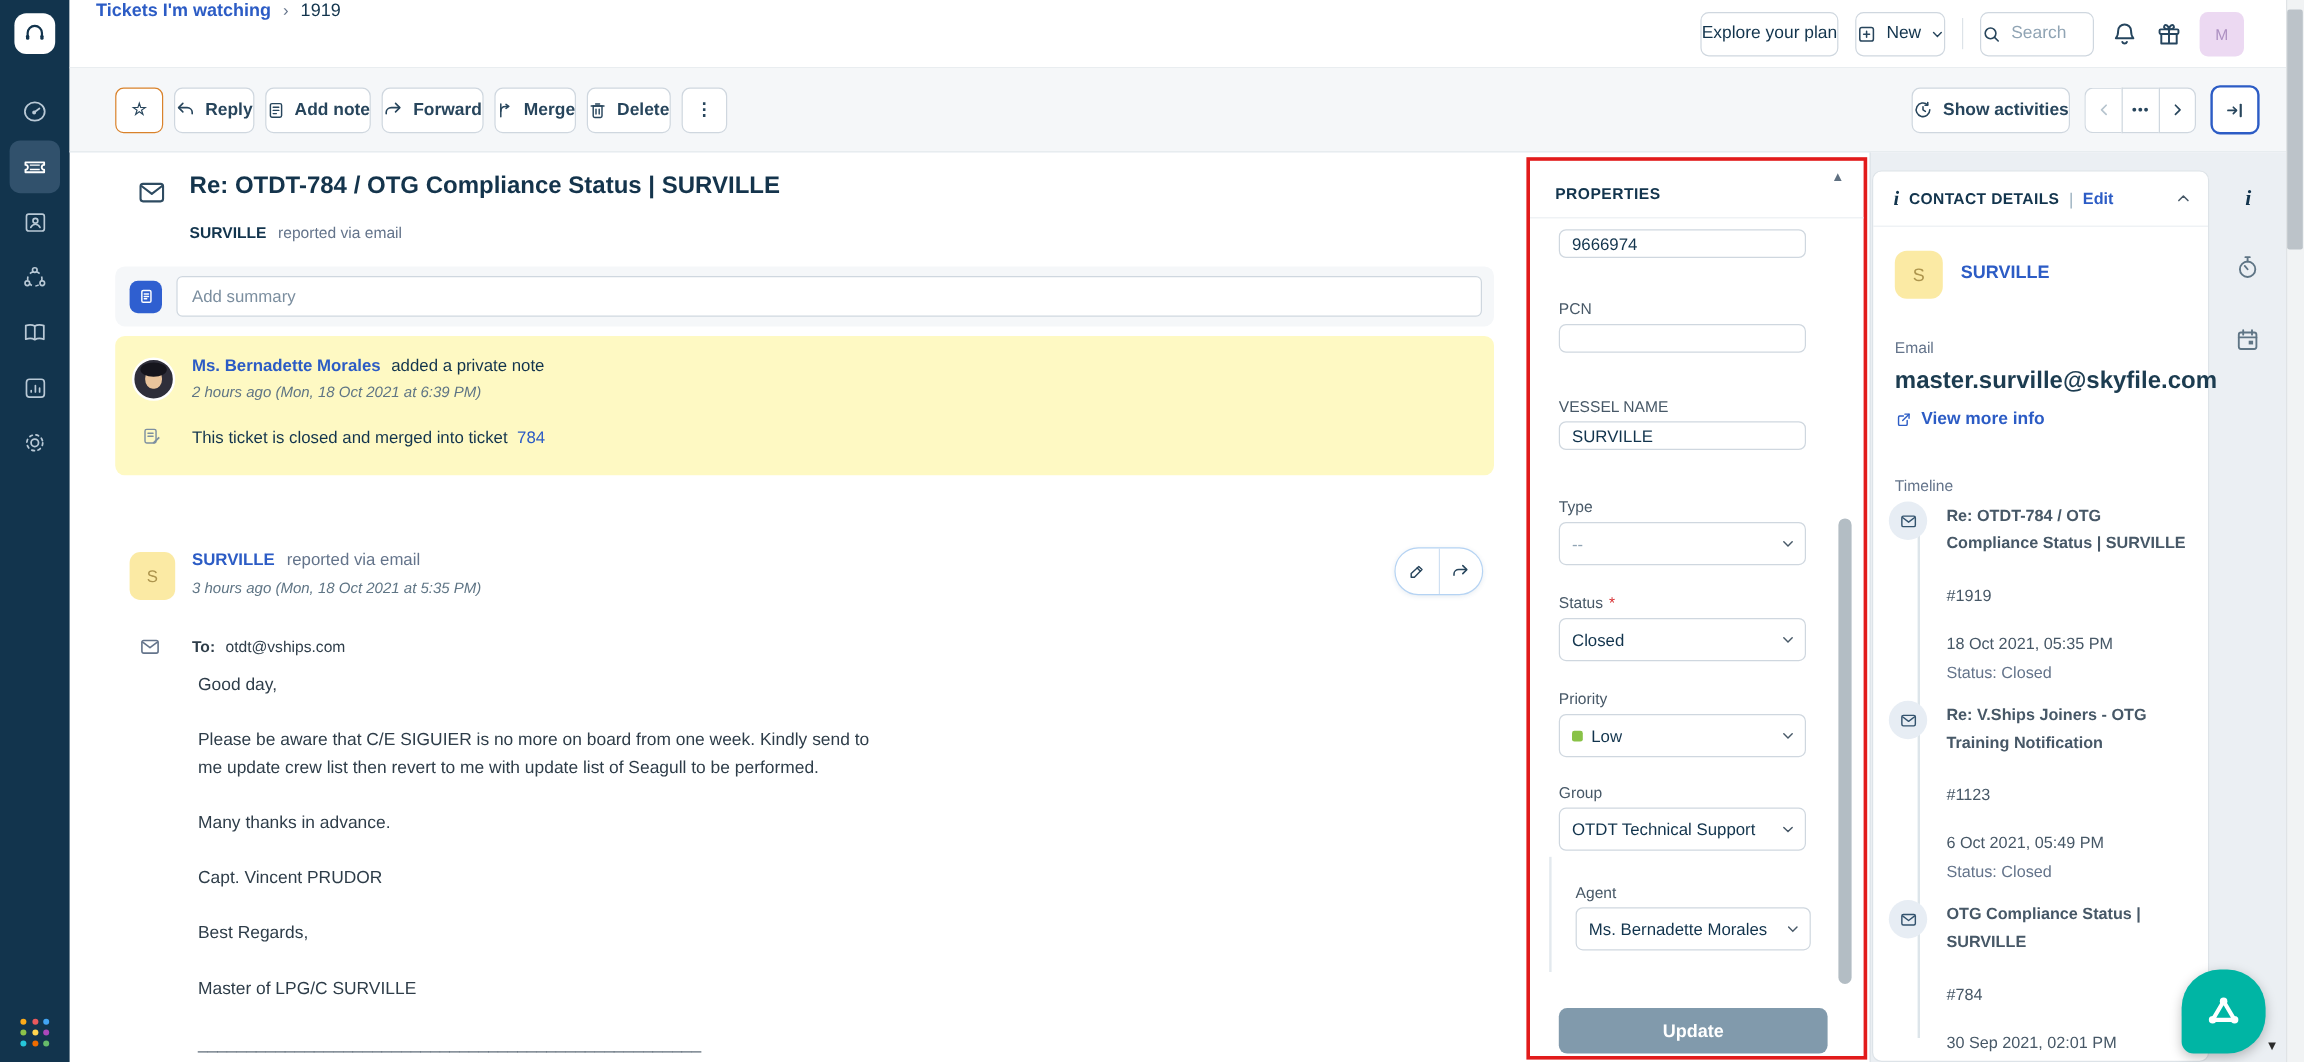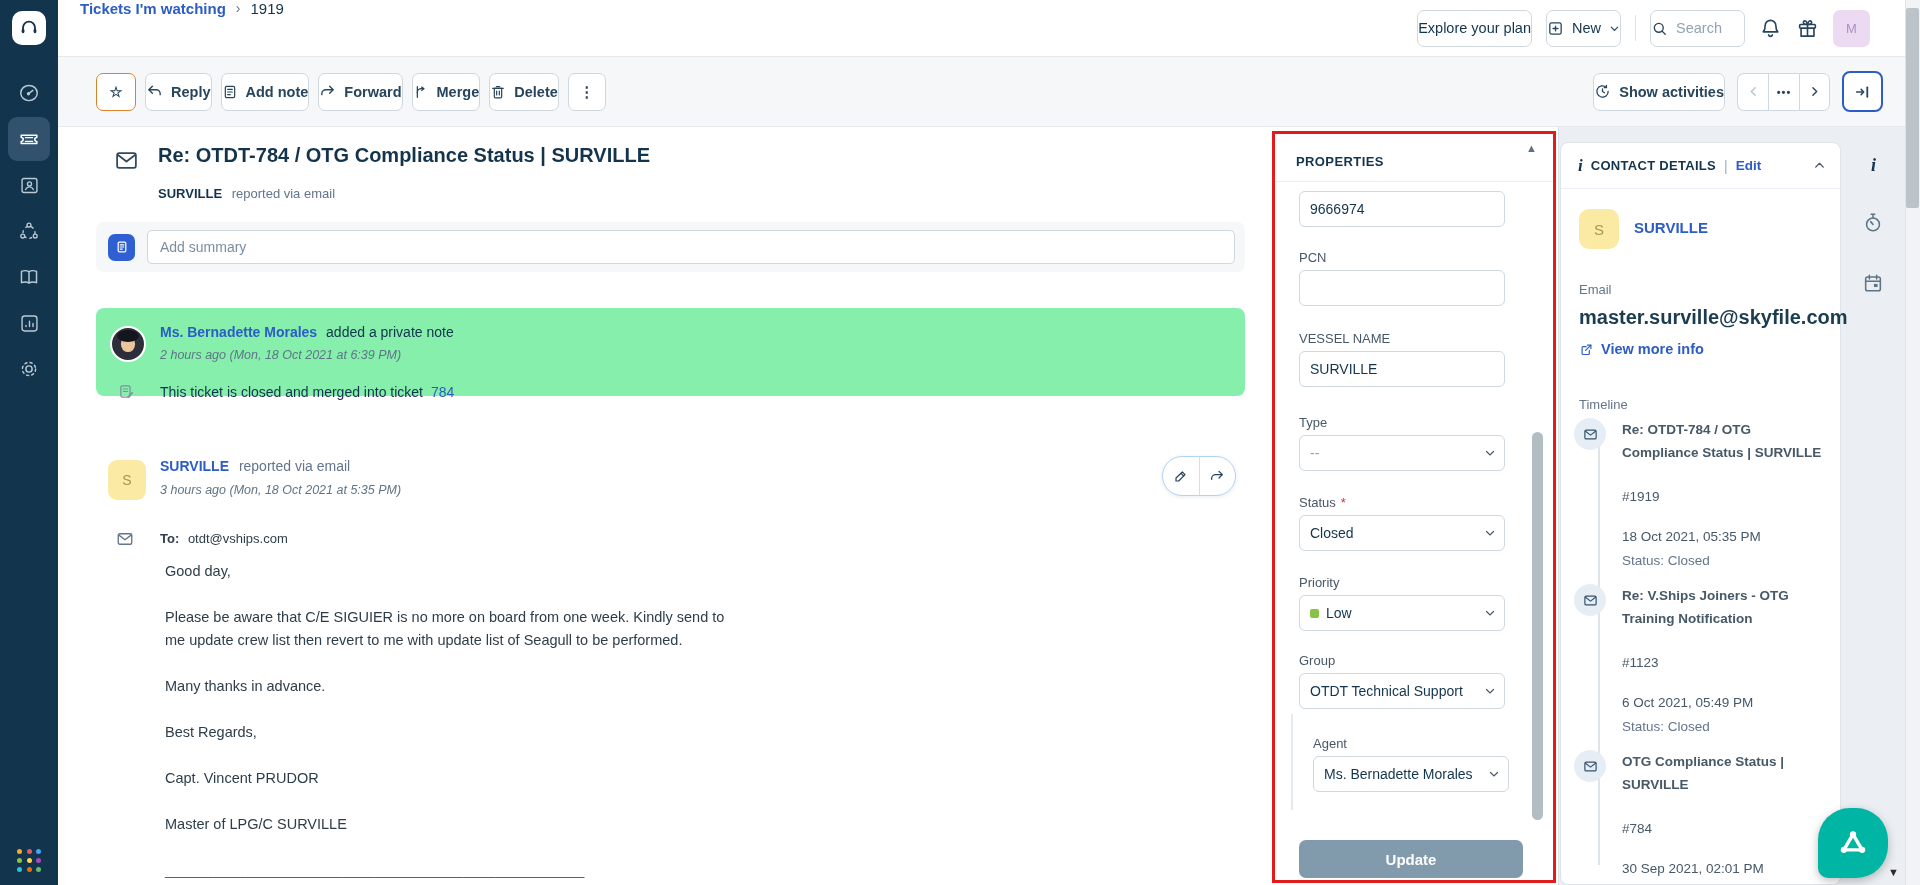--- a/index.html
+++ b/index.html
@@ -46,42 +46,42 @@
 
   
   .subject{position:absolute;left:158px;top:144px;font-size:20px;font-weight:700;color:#14344c}
   .subline{position:absolute;left:158px;top:186px;font-size:13px;color:#64748b}
   .subline b{color:#12344d;margin-right:6px}
   .sumbar{position:absolute;left:96px;top:222px;width:1149px;height:50px;background:#f5f7f9;border-radius:8px;display:flex;align-items:center;padding:0 10px 0 12px;gap:12px}
   .sumic{width:27px;height:27px;border-radius:7px;background:#2f5fd0;display:flex;align-items:center;justify-content:center;flex:none}
   .sumbar input{flex:1;height:34px;border:1px solid #cfd7df;border-radius:5px;background:#fff;padding:0 12px;font-size:14px;font-family:inherit;color:#12344d;outline:none}
   .sumbar input::placeholder{color:#7b8e9f}
 
-  .note-card{position:absolute;left:96px;top:308px;width:1149px;height:88px;background:#86efac;border-radius:8px}
+  .note-card{position:absolute;left:96px;top:280px;width:1149px;height:116px;background:#fef9c3;border-radius:8px}
   .np-avatar{position:absolute;left:14px;top:18px;width:36px;height:36px;border-radius:50%;background:#2e2e3a;overflow:hidden;border:2px solid #fff}
   .np-avatar i{position:absolute;left:9px;top:7px;width:14px;height:17px;border-radius:50% 50% 45% 45%;background:#e9c49c;display:block}
   .np-avatar u{position:absolute;left:5px;top:2px;width:22px;height:12px;border-radius:50%;background:#15151d;display:block}
   .link{color:#2c5cc5;cursor:pointer}
   .ts{font-style:italic;color:#5f7585;font-size:12.5px}
 
   .conv-head-name{font-size:14px;font-weight:700}
   .hover-pill{position:absolute;left:1162px;top:456px;width:74px;height:40px;border:1px solid #b5d3f3;border-radius:20px;background:#fff;display:flex;align-items:center;box-shadow:0 1px 4px rgba(40,90,140,.12)}
   .hover-pill .half{flex:1;display:flex;align-items:center;justify-content:center;color:#27455c;cursor:pointer;height:100%}
   .hover-pill .half + .half{border-left:1px solid #cfe0f2}
 
   .mailbody{position:absolute;left:165px;top:560px;width:578px;font-size:14.5px;color:#2e3d49}
   .mailbody p{margin:0 0 23px;line-height:23px}
   .sigline{color:#4a5a68;letter-spacing:0;line-height:23px;white-space:nowrap}
 
   
   .props{position:absolute;left:1272px;top:131px;width:284px;height:752px;background:#fff;border:3px solid #e21b1b}
   .props-title{position:absolute;left:21px;top:20px;font-size:13px;font-weight:700;color:#12344d;letter-spacing:.4px}
   .props-div{position:absolute;left:0;top:47px;width:100%;height:1px;background:#ebeff3}
   .fld-lbl{position:absolute;font-size:13px;color:#475867}
-  .fld-in{position:absolute;width:206px;height:36px;border:1px solid #cfd7df;border-radius:6px;background:#fff;font-size:14px;color:#12344d;padding:0 10px;font-family:inherit;outline:none}
+  .fld-in{position:absolute;width:206px;height:24px;border:1px solid #cfd7df;border-radius:6px;background:#fff;font-size:14px;color:#12344d;padding:0 10px;font-family:inherit;outline:none}
   .sel{position:absolute;width:206px;height:36px;border:1px solid #cfd7df;border-radius:6px;background:#fff;display:flex;align-items:center;padding:0 26px 0 10px;font-size:14px;color:#12344d;cursor:pointer}
   .sel .val{white-space:nowrap;overflow:hidden}
   .sel .chev{position:absolute;right:8px;color:#475867}
   .req{color:#d72d30;margin-left:5px}
   .pdot{width:9px;height:9px;border-radius:2px;background:#89c247;margin-right:7px;flex:none}
   .agent-wrap{position:absolute;left:16px;top:580px;width:2px;height:96px;background:#e3e9ee}
   .update-btn{position:absolute;left:24px;top:706px;width:224px;height:38px;border:none;border-radius:7px;background:#819aac;color:#fff;font-size:15px;font-weight:700;font-family:inherit;cursor:pointer}
   .props-scroll{position:absolute;left:257px;top:298px;width:11px;height:388px;background:#b3bdc4;border-radius:6px}
   .scroll-up{position:absolute;right:16px;top:8px;color:#5f7081;font-size:11px}
 
@@ -394,22 +394,22 @@
 </span>
 <div class="abs" style="left:160px;top:531px;font-size:13px;color:#2e3d49">
   <b>To:</b>
   <span style="margin-left:5px">otdt@vships.com</span>
 </div>
 
 <div class="mailbody">
   <p>Good day,</p>
   <p>Please be aware that C/E SIGUIER is no more on board from one week. Kindly send to me update crew list then revert to me with update list of Seagull to be performed.</p>
   <p>Many thanks in advance.</p>
+  <p>Capt. Vincent PRUDOR</p>
   <p>Best Regards,</p>
-  <p>Capt. Vincent PRUDOR</p>
   <p>Master of LPG/C SURVILLE</p>
   <div class="sigline">____________________________________________________</div>
 </div>
 
 <div class="props">
   <span class="scroll-up">▲</span>
   <div class="props-title">PROPERTIES</div>
   <div class="props-div"></div>
 
   <input class="fld-in" style="left: 24px; top: 57px;" value="9666974">

